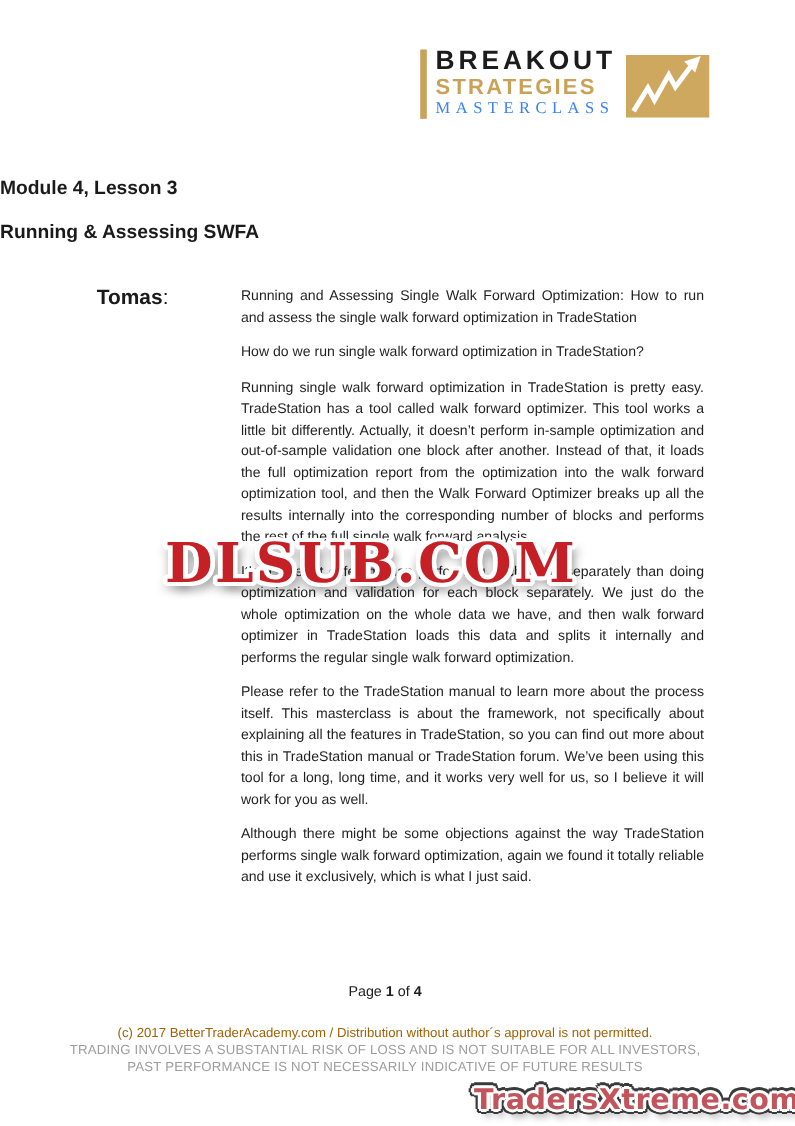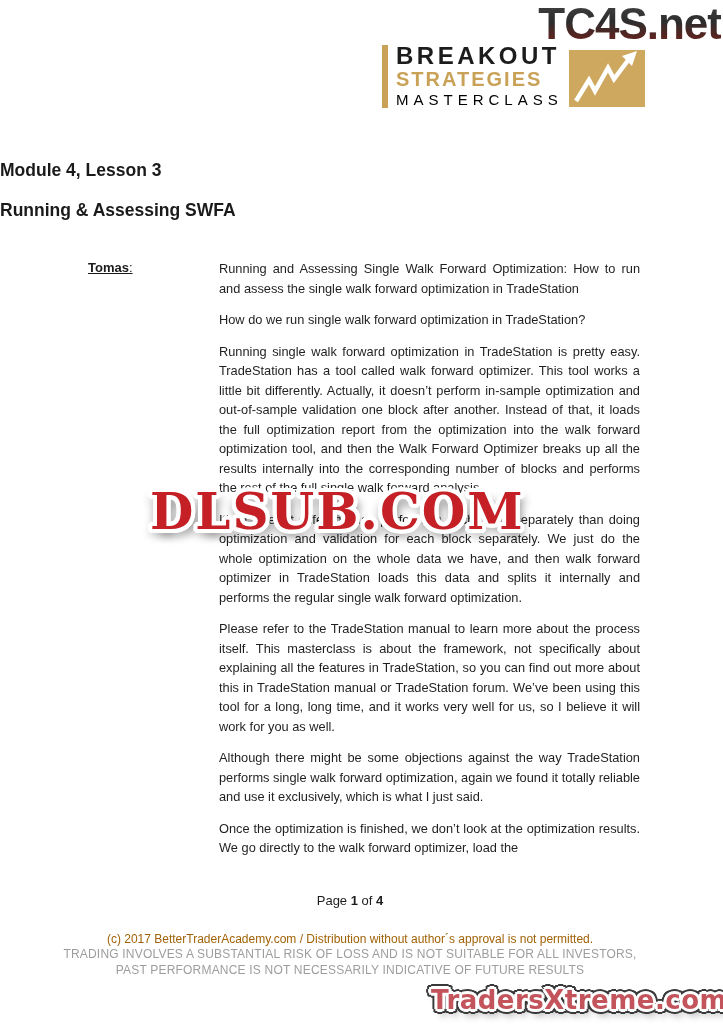--- a/index.html
+++ b/index.html
@@ -10,36 +10,36 @@
     margin:0 auto;
     overflow:hidden;
     font-family:"Liberation Sans",sans-serif;
     color:#212121;
   }
   
   .logo-block{position:absolute;left:382px;top:42px;}
   .gold-bar{position:absolute;left:0;top:3px;width:6px;height:63px;background:#c9a258;}
   .logo-line1{position:absolute;left:14px;top:0;font-size:24px;font-weight:700;letter-spacing:3.5px;color:#1c1c1c;white-space:nowrap;text-align:center;}
   .logo-line2{position:absolute;left:14px;top:26px;font-size:20px;font-weight:700;letter-spacing:2px;color:#c9a258;white-space:nowrap;text-align:right;}
-  .logo-line3{position:absolute;left:14px;top:49px;font-size:15px;font-weight:400;letter-spacing:5px;color:#000000;white-space:nowrap;}
+  .logo-line3{position:absolute;left:14px;top:49px;font-size:15px;font-weight:400;letter-spacing:5px;color:#3b82f6;white-space:nowrap;font-family:Liberation Serif, serif;}
   .chart-square{position:absolute;left:569px;top:50px;width:76px;height:57px;}
   
   .tc4s{
     position:absolute;right:2px;top:0px;
     font-size:44px;font-weight:800;letter-spacing:-1px;line-height:48px;
     background:linear-gradient(180deg,#454545 0%,#2d2d2d 45%,#5a2420 78%,#8a332a 100%);
     -webkit-background-clip:text;background-clip:text;color:transparent;
     white-space:nowrap;
   }
   
   .doc-title{position:absolute;left:0;width:723px;text-align:left;font-weight:700;font-size:17.5px;color:#1a1a1a;}
   .doc-title.t1{top:160px;}
   .doc-title.t2{top:200px;}
   
-  .speaker{position:absolute;left:88px;top:260px;font-size:13px;color:#1a1a1a;text-decoration:underline;}
+  .speaker{position:absolute;left:88px;top:260px;font-size:19px;color:#1a1a1a;}
   .speaker b{font-weight:700;}
   .body-col{position:absolute;left:219px;top:259px;width:421px;font-size:12.8px;line-height:19.5px;color:#1f1f1f;}
   .body-col p{margin:0 0 12px 0;text-align:justify;}
   .body-col p.noj{text-align:left;}
   
   .dlsub{
     position:absolute;left:150px;top:487px;
     font-family:"DejaVu Serif",serif;font-weight:700;
     font-size:50px;line-height:50px;letter-spacing:2px;
     color:#c42026;white-space:nowrap;
@@ -70,21 +70,20 @@
       -4px -3px 0 #3a3a3a,4px -3px 0 #3a3a3a,-4px 3px 0 #3a3a3a,4px 3px 0 #3a3a3a,
       -3px -4px 0 #3a3a3a,3px -4px 0 #3a3a3a,-3px 4px 0 #3a3a3a,3px 4px 0 #3a3a3a,
       4px 7px 7px rgba(0,0,0,0.35);
   }
 </style>
 </head>
 <body>
 
 <div class="page">
 
-  <div class="tc4s">TC4S.net</div>
 
   <div class="logo-block">
     <div class="gold-bar"></div>
     <div class="logo-line1">BREAKOUT</div>
     <div class="logo-line2">STRATEGIES</div>
     <div class="logo-line3">MASTERCLASS</div>
   </div>
   <div class="chart-square">
     <svg width="76" height="57" viewBox="0 0 76 57" xmlns="http://www.w3.org/2000/svg">
       <rect x="0" y="0" width="76" height="57" fill="#cfa85f"></rect>
@@ -98,21 +97,20 @@
 
   <div class="speaker"><b>Tomas</b><span>:</span></div>
 
   <div class="body-col">
     <p>Running and Assessing Single Walk Forward Optimization: How to run and assess the single walk forward optimization in TradeStation</p>
     <p class="noj">How do we run single walk forward optimization in TradeStation?</p>
     <p>Running single walk forward optimization in TradeStation is pretty easy. TradeStation has a tool called walk forward optimizer. This tool works a little bit differently. Actually, it doesn’t perform in-sample optimization and out-of-sample validation one block after another. Instead of that, it loads the full optimization report from the optimization into the walk forward optimization tool, and then the Walk Forward Optimizer breaks up all the results internally into the corresponding number of blocks and performs the rest of the full single walk forward analysis.</p>
     <p>It’s a little bit different than performing each block separately than doing optimization and validation for each block separately. We just do the whole optimization on the whole data we have, and then walk forward optimizer in TradeStation loads this data and splits it internally and performs the regular single walk forward optimization.</p>
     <p>Please refer to the TradeStation manual to learn more about the process itself. This masterclass is about the framework, not specifically about explaining all the features in TradeStation, so you can find out more about this in TradeStation manual or TradeStation forum. We’ve been using this tool for a long, long time, and it works very well for us, so I believe it will work for you as well.</p>
     <p>Although there might be some objections against the way TradeStation performs single walk forward optimization, again we found it totally reliable and use it exclusively, which is what I just said.</p>
-    <p>Once the optimization is finished, we don’t look at the optimization results. We go directly to the walk forward optimizer, load the</p>
   </div>
 
   <div class="dlsub">DLSUB.COM</div>
 
   <div class="footer-line page-ind"><span>Page </span><b>1</b><span> of </span><b>4</b></div>
 
   <div class="footer-line copyright">(c) 2017 BetterTraderAcademy.com / Distribution without author´s approval is not permitted.</div>
   <div class="footer-line discl1">TRADING INVOLVES A SUBSTANTIAL RISK OF LOSS AND IS NOT SUITABLE FOR ALL INVESTORS,</div>
   <div class="footer-line discl2">PAST PERFORMANCE IS NOT NECESSARILY INDICATIVE OF FUTURE RESULTS</div>
 

